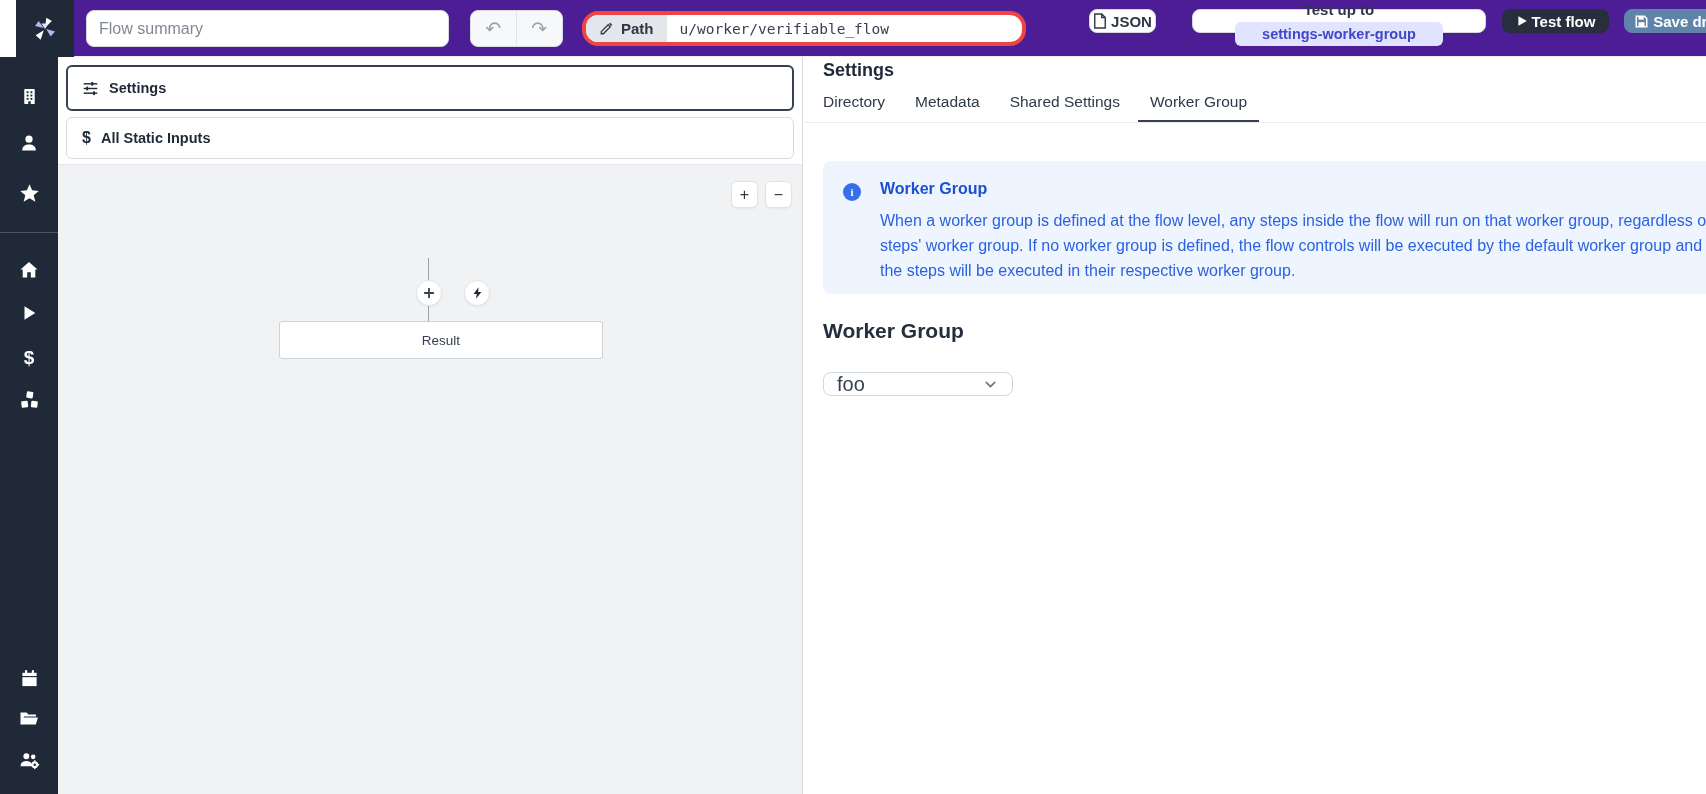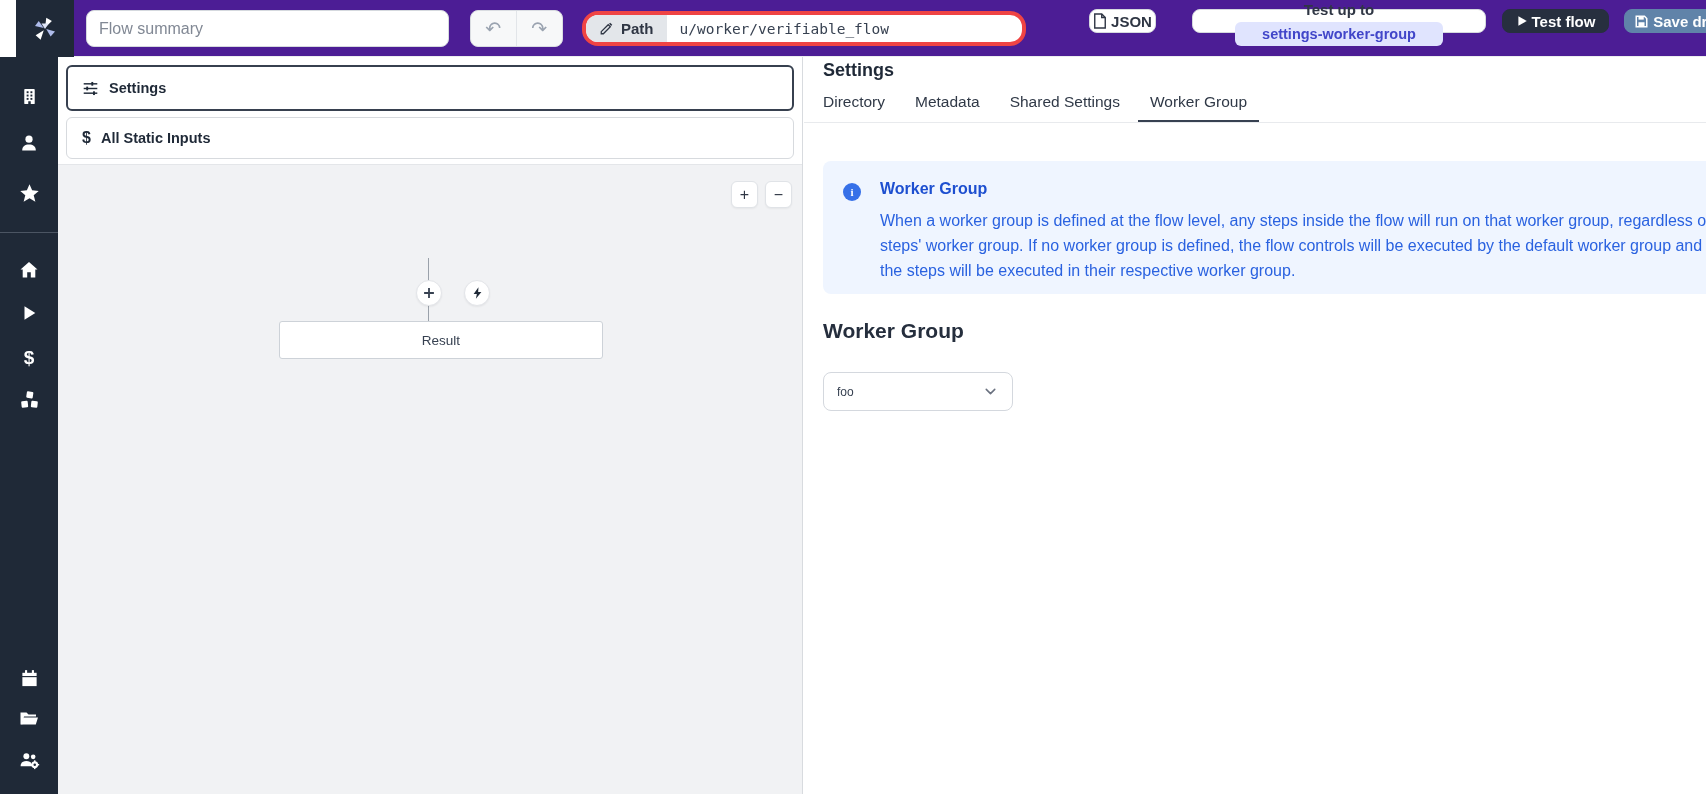--- a/index.html
+++ b/index.html
@@ -66,22 +66,22 @@
   .tab { font-size:15.5px; color:#303947; padding:2px 0 10px 0; cursor:pointer; }
   .tab.active { padding:2px 12px 9px 12px; margin:0 -12px; border-bottom:2.5px solid #374151; }
   #info-box { left:19px; top:104px; width:1072px; height:133px; background:#eff5ff; border-radius:8px;
     display:flex; padding:15px 18px 0 20px; gap:19px; }
   #info-icon { width:18px; height:18px; border-radius:50%; background:#3670e8; color:#fff; font-size:11px; font-weight:700;
     display:flex; align-items:center; justify-content:center; margin-top:7px; flex:none; font-family:"Liberation Serif",serif; }
   #info-title { font-size:16px; font-weight:600; color:#1d4fd0; margin:4px 0 10px 0; }
   .info-line { font-size:16px; color:#2a62e0; line-height:25px; white-space:nowrap; }
   #info-text { overflow:hidden; }
   #wg-heading { left:19px; top:262px; font-size:21px; font-weight:700; color:#252e3d; }
-  #wg-select { left:19px; top:315px; width:190px; height:39px; border:1px solid #d4d8de; border-radius:8px; background:#fff;
-    display:flex; align-items:center; justify-content:space-between; padding:0 13px; font-size:12px; color:#374151; cursor:pointer; }
+  #wg-select { left:19px; top:315px; width:190px; height:24px; border:1px solid #d4d8de; border-radius:8px; background:#fff;
+    display:flex; align-items:center; justify-content:space-between; padding:0 13px; font-size:20px; color:#374151; cursor:pointer; }
 </style>
 </head>
 <body>
 
 <div id="topbar" class="abs">
   <div id="logo" class="abs">
     <svg width="30" height="30" viewBox="0 0 24 24">
       <g>
         <path d="M12 11 L13 3 L17.5 5.5 Z" fill="#ffffff"></path>
         <path d="M13 12 L20 14 L16.5 18 Z" fill="#aebbea"></path>

